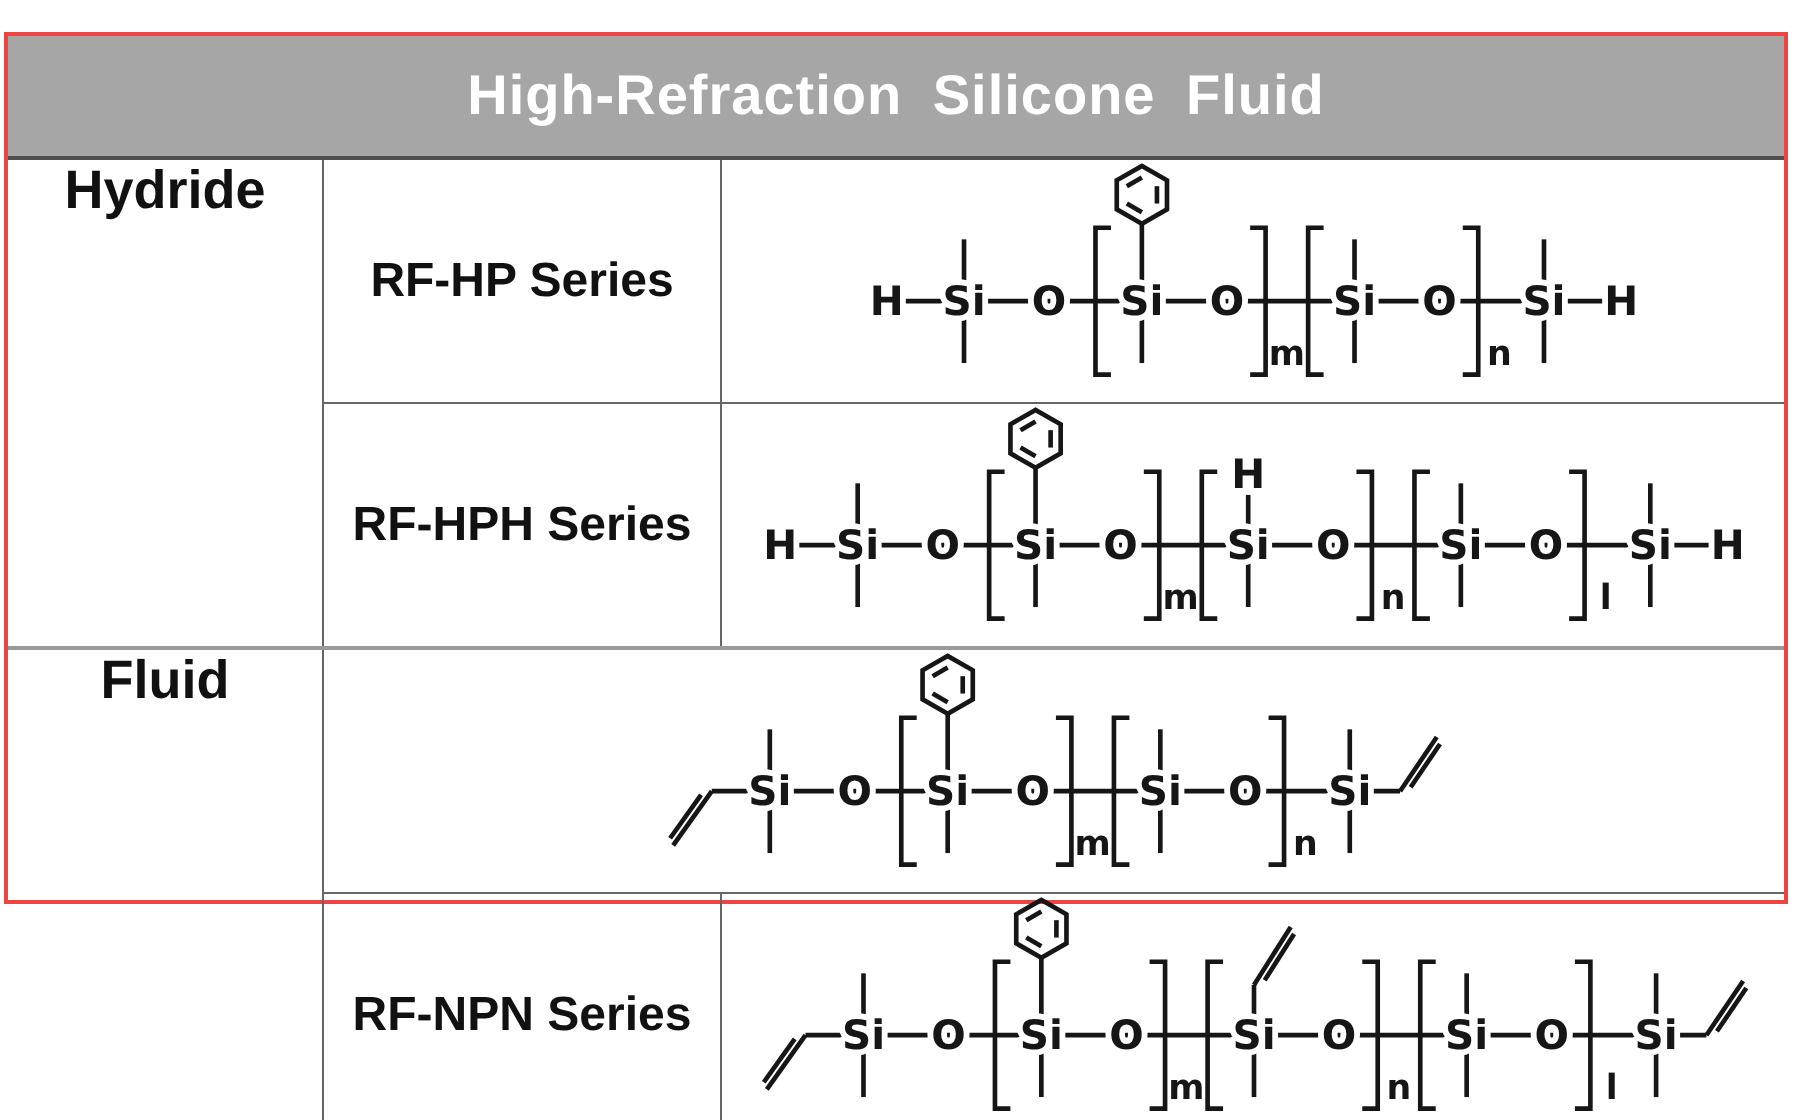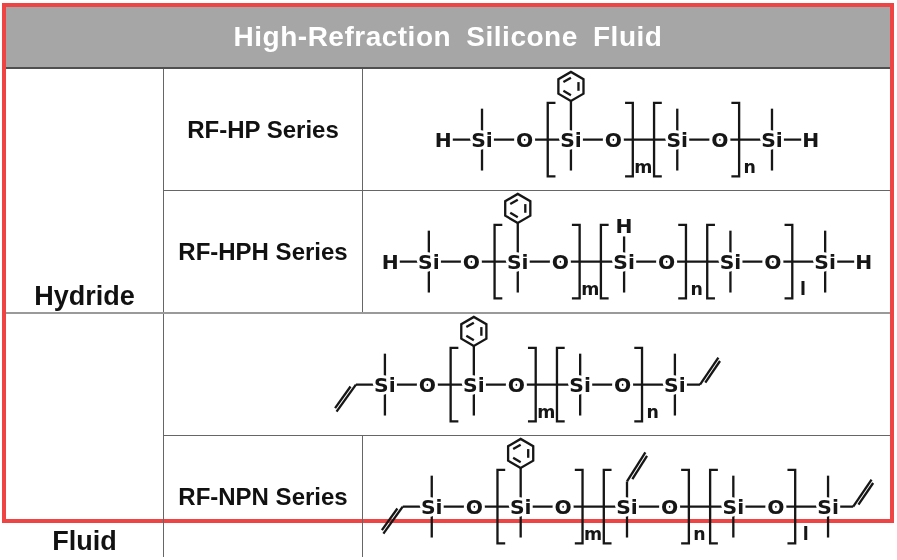--- a/index.html
+++ b/index.html
@@ -1,28 +1,28 @@
 <!DOCTYPE html>
 <html><head>
 <meta charset="utf-8">
 <style>
   * { box-sizing: border-box; margin: 0; padding: 0; }
   html, body { width: 897px; height: 560px; background: #ffffff; overflow: hidden;
                font-family: "Liberation Sans", sans-serif; }
-  .table-wrap { position: absolute; left: 2px; top: 3px; width: 892px; height: 520px;
-                border: 4px solid #ef4444; background: #ffffff; }
+  .table-wrap { position: absolute; left: 2px; top: 16px; width: 892px; height: 436px;
+                border: 2px solid #ef4444; background: #ffffff; }
   .title-bar { height: 62px; background: #a6a6a6; border-bottom: 2px solid #4f4f4f;
                display: flex; align-items: center; justify-content: center; }
   .title-bar span { color: #ffffff; font-weight: bold; font-size: 28px;
                     letter-spacing: 0.5px; word-spacing: 7px; }
   .tbody { display: flex; flex-direction: column; height: 488px; }
   .section { flex: 1 1 0; display: flex; min-height: 0; }
   .section + .section { border-top: 2px solid #9a9a9a; }
   .category-cell { width: 158px; border-right: 1px solid #666666;
-                   display: flex; align-items: flex-end; justify-content: center;
+                   display: flex; align-items: flex-start; justify-content: center;
                    font-weight: bold; font-size: 27px; color: #111111; }
   .rows { flex: 1 1 0; display: flex; flex-direction: column; min-width: 0; }
   .row { flex: 1 1 0; display: flex; min-height: 0; }
   .row + .row { border-top: 1px solid #666666; }
   .series-cell { width: 199px; border-right: 1px solid #666666;
                  display: flex; align-items: center; justify-content: center;
                  font-weight: bold; font-size: 24px; color: #111111; }
   .structure-cell { flex: 1 1 0; display: flex; align-items: center; justify-content: center;
                     overflow: hidden; }
   .structure-cell svg { width: 522px; height: auto; display: block; }

